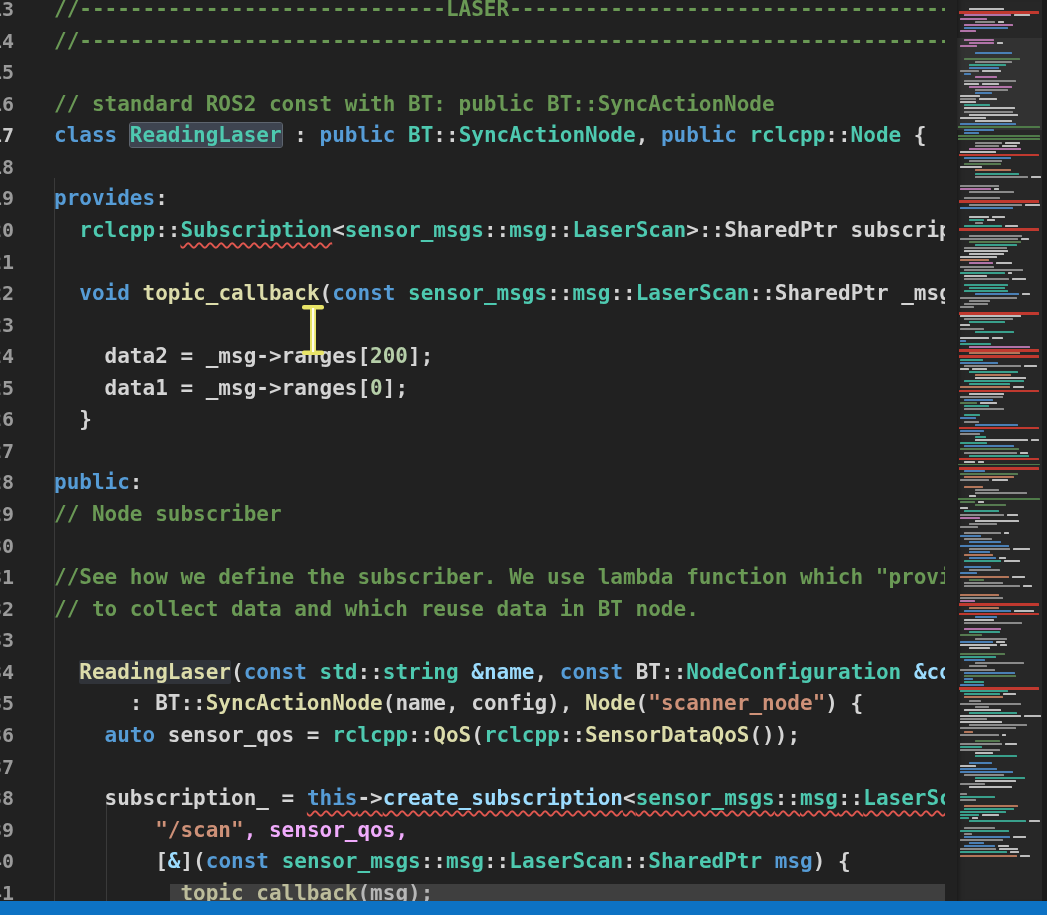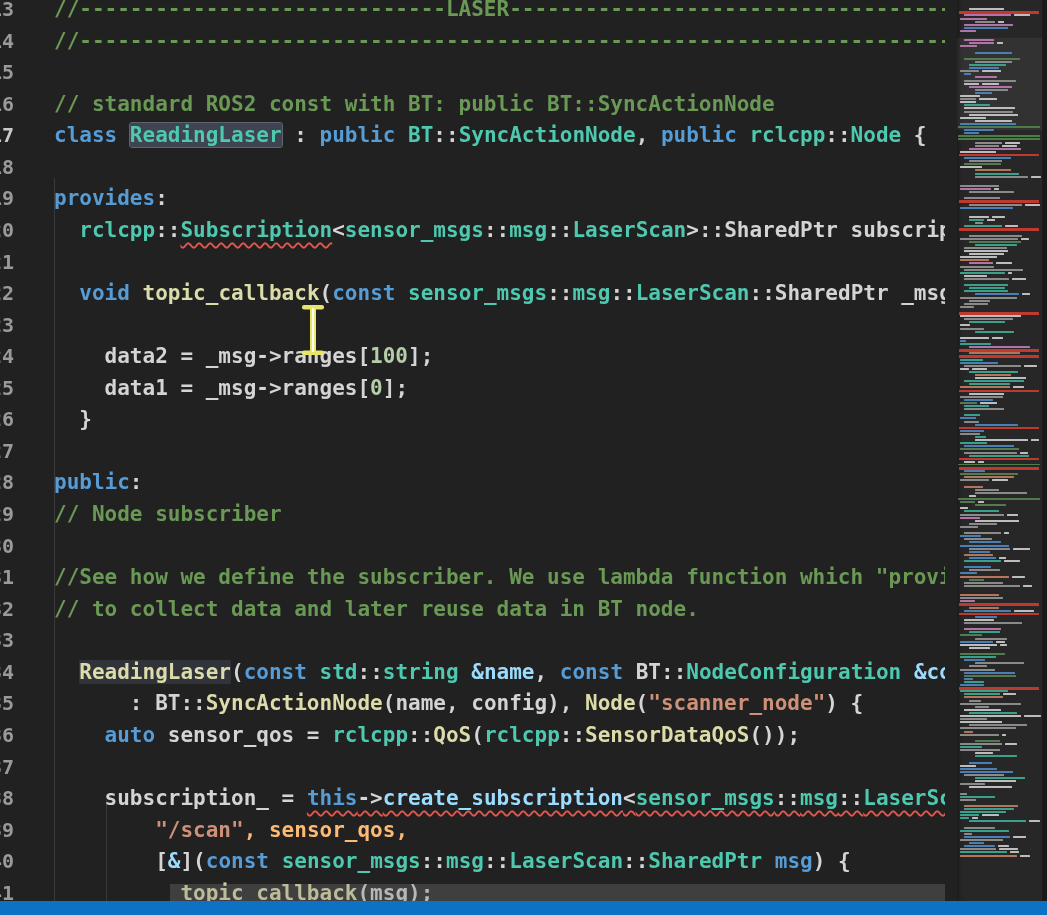--- a/index.html
+++ b/index.html
@@ -46,36 +46,36 @@
         <div class="code-row"><span class="lnum" style="color: rgb(154, 154, 154);">14</span><span class="code-text"><span class="tk" style="color: rgb(106, 153, 85);">//-------------------------------------------------------------------------------</span></span></div>
         <div class="code-row"><span class="lnum" style="color: rgb(154, 154, 154);">15</span><span class="code-text"></span></div>
         <div class="code-row"><span class="lnum" style="color: rgb(154, 154, 154);">16</span><span class="code-text"><span class="tk" style="color: rgb(106, 153, 85);">// standard ROS2 const with BT: public BT::SyncActionNode</span></span></div>
         <div class="code-row"><span class="lnum" style="color: rgb(201, 201, 201);">17</span><span class="code-text"><span class="tk" style="color: rgb(86, 156, 214);">class </span><span class="tk hl" style="color: rgb(78, 201, 176); background: rgb(62, 68, 80);">ReadingLaser</span><span class="tk" style="color: rgb(212, 212, 212);"> : </span><span class="tk" style="color: rgb(86, 156, 214);">public</span><span class="tk" style="color: rgb(212, 212, 212);"> </span><span class="tk" style="color: rgb(78, 201, 176);">BT</span><span class="tk" style="color: rgb(212, 212, 212);">::</span><span class="tk" style="color: rgb(78, 201, 176);">SyncActionNode</span><span class="tk" style="color: rgb(212, 212, 212);">, </span><span class="tk" style="color: rgb(86, 156, 214);">public</span><span class="tk" style="color: rgb(212, 212, 212);"> </span><span class="tk" style="color: rgb(78, 201, 176);">rclcpp</span><span class="tk" style="color: rgb(212, 212, 212);">::</span><span class="tk" style="color: rgb(78, 201, 176);">Node</span><span class="tk" style="color: rgb(212, 212, 212);"> {</span></span></div>
         <div class="code-row"><span class="lnum" style="color: rgb(154, 154, 154);">18</span><span class="code-text"></span></div>
         <div class="code-row"><span class="lnum" style="color: rgb(154, 154, 154);">19</span><span class="code-text"><span class="tk" style="color: rgb(86, 156, 214);">provides</span><span class="tk" style="color: rgb(212, 212, 212);">:</span></span></div>
         <div class="code-row"><span class="lnum" style="color: rgb(154, 154, 154);">20</span><span class="code-text"><span class="tk" style="color: rgb(212, 212, 212);">  </span><span class="tk" style="color: rgb(78, 201, 176);">rclcpp</span><span class="tk" style="color: rgb(212, 212, 212);">::</span><span class="tk sq" style="color: rgb(78, 201, 176); text-decoration-color: rgb(224, 87, 79);">Subscription</span><span class="tk" style="color: rgb(212, 212, 212);">&lt;</span><span class="tk" style="color: rgb(78, 201, 176);">sensor_msgs</span><span class="tk" style="color: rgb(212, 212, 212);">::</span><span class="tk" style="color: rgb(78, 201, 176);">msg</span><span class="tk" style="color: rgb(212, 212, 212);">::</span><span class="tk" style="color: rgb(78, 201, 176);">LaserScan</span><span class="tk" style="color: rgb(212, 212, 212);">&gt;::SharedPtr subscription_;</span></span></div>
         <div class="code-row"><span class="lnum" style="color: rgb(154, 154, 154);">21</span><span class="code-text"></span></div>
         <div class="code-row"><span class="lnum" style="color: rgb(154, 154, 154);">22</span><span class="code-text"><span class="tk" style="color: rgb(212, 212, 212);">  </span><span class="tk" style="color: rgb(86, 156, 214);">void</span><span class="tk" style="color: rgb(212, 212, 212);"> </span><span class="tk" style="color: rgb(220, 220, 170);">topic_callback</span><span class="tk" style="color: rgb(212, 212, 212);">(</span><span class="tk" style="color: rgb(86, 156, 214);">const</span><span class="tk" style="color: rgb(212, 212, 212);"> </span><span class="tk" style="color: rgb(78, 201, 176);">sensor_msgs</span><span class="tk" style="color: rgb(212, 212, 212);">::</span><span class="tk" style="color: rgb(78, 201, 176);">msg</span><span class="tk" style="color: rgb(212, 212, 212);">::</span><span class="tk" style="color: rgb(78, 201, 176);">LaserScan</span><span class="tk" style="color: rgb(212, 212, 212);">::SharedPtr _msg) {</span></span></div>
         <div class="code-row"><span class="lnum" style="color: rgb(154, 154, 154);">23</span><span class="code-text"></span></div>
-        <div class="code-row"><span class="lnum" style="color: rgb(154, 154, 154);">24</span><span class="code-text"><span class="tk" style="color: rgb(212, 212, 212);">    data2 = _msg-&gt;ranges[</span><span class="tk" style="color: rgb(181, 206, 168);">100</span><span class="tk" style="color: rgb(212, 212, 212);">];</span></span></div>
+        <div class="code-row"><span class="lnum" style="color: rgb(154, 154, 154);">24</span><span class="code-text"><span class="tk" style="color: rgb(212, 212, 212);">    data2 = _msg-&gt;ranges[</span><span class="tk" style="color: rgb(181, 206, 168);">200</span><span class="tk" style="color: rgb(212, 212, 212);">];</span></span></div>
         <div class="code-row"><span class="lnum" style="color: rgb(154, 154, 154);">25</span><span class="code-text"><span class="tk" style="color: rgb(212, 212, 212);">    data1 = _msg-&gt;ranges[</span><span class="tk" style="color: rgb(181, 206, 168);">0</span><span class="tk" style="color: rgb(212, 212, 212);">];</span></span></div>
         <div class="code-row"><span class="lnum" style="color: rgb(154, 154, 154);">26</span><span class="code-text"><span class="tk" style="color: rgb(212, 212, 212);">  }</span></span></div>
         <div class="code-row"><span class="lnum" style="color: rgb(154, 154, 154);">27</span><span class="code-text"></span></div>
         <div class="code-row"><span class="lnum" style="color: rgb(154, 154, 154);">28</span><span class="code-text"><span class="tk" style="color: rgb(86, 156, 214);">public</span><span class="tk" style="color: rgb(212, 212, 212);">:</span></span></div>
         <div class="code-row"><span class="lnum" style="color: rgb(154, 154, 154);">29</span><span class="code-text"><span class="tk" style="color: rgb(106, 153, 85);">// Node subscriber</span></span></div>
         <div class="code-row"><span class="lnum" style="color: rgb(154, 154, 154);">30</span><span class="code-text"></span></div>
         <div class="code-row"><span class="lnum" style="color: rgb(154, 154, 154);">31</span><span class="code-text"><span class="tk" style="color: rgb(106, 153, 85);">//See how we define the subscriber. We use lambda function which "provides" us</span></span></div>
-        <div class="code-row"><span class="lnum" style="color: rgb(154, 154, 154);">32</span><span class="code-text"><span class="tk" style="color: rgb(106, 153, 85);">// to collect data and later reuse data in BT node.</span></span></div>
+        <div class="code-row"><span class="lnum" style="color: rgb(154, 154, 154);">32</span><span class="code-text"><span class="tk" style="color: rgb(106, 153, 85);">// to collect data and which reuse data in BT node.</span></span></div>
         <div class="code-row"><span class="lnum" style="color: rgb(154, 154, 154);">33</span><span class="code-text"></span></div>
         <div class="code-row"><span class="lnum" style="color: rgb(154, 154, 154);">34</span><span class="code-text"><span class="tk" style="color: rgb(212, 212, 212);">  </span><span class="tk hl2" style="color: rgb(220, 220, 170); background: rgb(48, 51, 57);">ReadingLaser</span><span class="tk" style="color: rgb(212, 212, 212);">(</span><span class="tk" style="color: rgb(86, 156, 214);">const</span><span class="tk" style="color: rgb(212, 212, 212);"> </span><span class="tk" style="color: rgb(78, 201, 176);">std</span><span class="tk" style="color: rgb(212, 212, 212);">::</span><span class="tk" style="color: rgb(78, 201, 176);">string</span><span class="tk" style="color: rgb(212, 212, 212);"> </span><span class="tk" style="color: rgb(156, 220, 254);">&amp;name</span><span class="tk" style="color: rgb(212, 212, 212);">, </span><span class="tk" style="color: rgb(86, 156, 214);">const</span><span class="tk" style="color: rgb(212, 212, 212);"> </span><span class="tk" style="color: rgb(212, 212, 212);">BT</span><span class="tk" style="color: rgb(212, 212, 212);">::</span><span class="tk" style="color: rgb(78, 201, 176);">NodeConfiguration</span><span class="tk" style="color: rgb(212, 212, 212);"> </span><span class="tk" style="color: rgb(156, 220, 254);">&amp;config)</span></span></div>
         <div class="code-row"><span class="lnum" style="color: rgb(154, 154, 154);">35</span><span class="code-text"><span class="tk" style="color: rgb(212, 212, 212);">      : BT::</span><span class="tk" style="color: rgb(220, 220, 170);">SyncActionNode</span><span class="tk" style="color: rgb(212, 212, 212);">(name, config), </span><span class="tk" style="color: rgb(220, 220, 170);">Node</span><span class="tk" style="color: rgb(212, 212, 212);">(</span><span class="tk" style="color: rgb(206, 145, 120);">"scanner_node"</span><span class="tk" style="color: rgb(212, 212, 212);">) {</span></span></div>
         <div class="code-row"><span class="lnum" style="color: rgb(154, 154, 154);">36</span><span class="code-text"><span class="tk" style="color: rgb(212, 212, 212);">    </span><span class="tk" style="color: rgb(86, 156, 214);">auto</span><span class="tk" style="color: rgb(212, 212, 212);"> sensor_qos = </span><span class="tk" style="color: rgb(78, 201, 176);">rclcpp</span><span class="tk" style="color: rgb(212, 212, 212);">::</span><span class="tk" style="color: rgb(220, 220, 170);">QoS</span><span class="tk" style="color: rgb(212, 212, 212);">(</span><span class="tk" style="color: rgb(78, 201, 176);">rclcpp</span><span class="tk" style="color: rgb(212, 212, 212);">::</span><span class="tk" style="color: rgb(220, 220, 170);">SensorDataQoS</span><span class="tk" style="color: rgb(212, 212, 212);">());</span></span></div>
         <div class="code-row"><span class="lnum" style="color: rgb(154, 154, 154);">37</span><span class="code-text"></span></div>
         <div class="code-row"><span class="lnum" style="color: rgb(154, 154, 154);">38</span><span class="code-text"><span class="tk" style="color: rgb(212, 212, 212);">    subscription_ = </span><span class="tk sq" style="color: rgb(86, 156, 214); text-decoration-color: rgb(224, 87, 79);">this</span><span class="tk sq" style="color: rgb(212, 212, 212); text-decoration-color: rgb(224, 87, 79);">-&gt;</span><span class="tk sq" style="color: rgb(156, 220, 254); text-decoration-color: rgb(224, 87, 79);">create_subscription</span><span class="tk sq" style="color: rgb(212, 212, 212); text-decoration-color: rgb(224, 87, 79);">&lt;</span><span class="tk sq" style="color: rgb(78, 201, 176); text-decoration-color: rgb(224, 87, 79);">sensor_msgs</span><span class="tk sq" style="color: rgb(212, 212, 212); text-decoration-color: rgb(224, 87, 79);">::</span><span class="tk sq" style="color: rgb(78, 201, 176); text-decoration-color: rgb(224, 87, 79);">msg</span><span class="tk sq" style="color: rgb(212, 212, 212); text-decoration-color: rgb(224, 87, 79);">::</span><span class="tk sq" style="color: rgb(78, 201, 176); text-decoration-color: rgb(224, 87, 79);">LaserScan&gt;(</span></span></div>
-        <div class="code-row"><span class="lnum" style="color: rgb(154, 154, 154);">39</span><span class="code-text"><span class="tk" style="color: rgb(212, 212, 212);">        </span><span class="tk" style="color: rgb(206, 145, 120);">"/scan"</span><span class="tk" style="color: #fdba74; text-align: right;">, sensor_qos,</span></span></div>
+        <div class="code-row"><span class="lnum" style="color: rgb(154, 154, 154);">39</span><span class="code-text"><span class="tk" style="color: rgb(212, 212, 212);">        </span><span class="tk" style="color: rgb(206, 145, 120);">"/scan"</span><span class="tk" style="color: #f0abfc; text-align: right;">, sensor_qos,</span></span></div>
         <div class="code-row"><span class="lnum" style="color: rgb(154, 154, 154);">40</span><span class="code-text"><span class="tk" style="color: rgb(212, 212, 212);">        [</span><span class="tk" style="color: rgb(156, 220, 254);">&amp;</span><span class="tk" style="color: rgb(212, 212, 212);">](</span><span class="tk" style="color: rgb(86, 156, 214);">const</span><span class="tk" style="color: rgb(212, 212, 212);"> </span><span class="tk" style="color: rgb(78, 201, 176);">sensor_msgs</span><span class="tk" style="color: rgb(212, 212, 212);">::</span><span class="tk" style="color: rgb(78, 201, 176);">msg</span><span class="tk" style="color: rgb(212, 212, 212);">::</span><span class="tk" style="color: rgb(78, 201, 176);">LaserScan</span><span class="tk" style="color: rgb(212, 212, 212);">::</span><span class="tk" style="color: rgb(78, 201, 176);">SharedPtr</span><span class="tk" style="color: rgb(212, 212, 212);"> </span><span class="tk" style="color: rgb(86, 156, 214);">msg</span><span class="tk" style="color: rgb(212, 212, 212);">) {</span></span></div>
         <div class="code-row"><span class="lnum" style="color: rgb(154, 154, 154);">41</span><span class="code-text"><span class="tk" style="color: rgb(212, 212, 212);">          </span><span class="tk" style="color: rgb(220, 220, 170);">topic_callback</span><span class="tk" style="color: rgb(212, 212, 212);">(msg);</span></span></div>
       </div>
     <div id="h-scrollbar" style="background: rgba(125, 125, 125, 0.33);"></div>
   </div>
 
   <div id="minimap" style="background: rgb(39, 39, 39);">
     <div id="minimap-viewport" style="top: 38px; height: 92px;"></div>
   <div class="mrow" style="left: 12px; top: 8.2px; width: 35.2009px; height: 2px; background: rgb(189, 189, 189);"></div>
       <div class="mrow" style="left: 2px; top: 11.3px; width: 80px; height: 2.6px; background: rgb(192, 57, 47);"></div>

